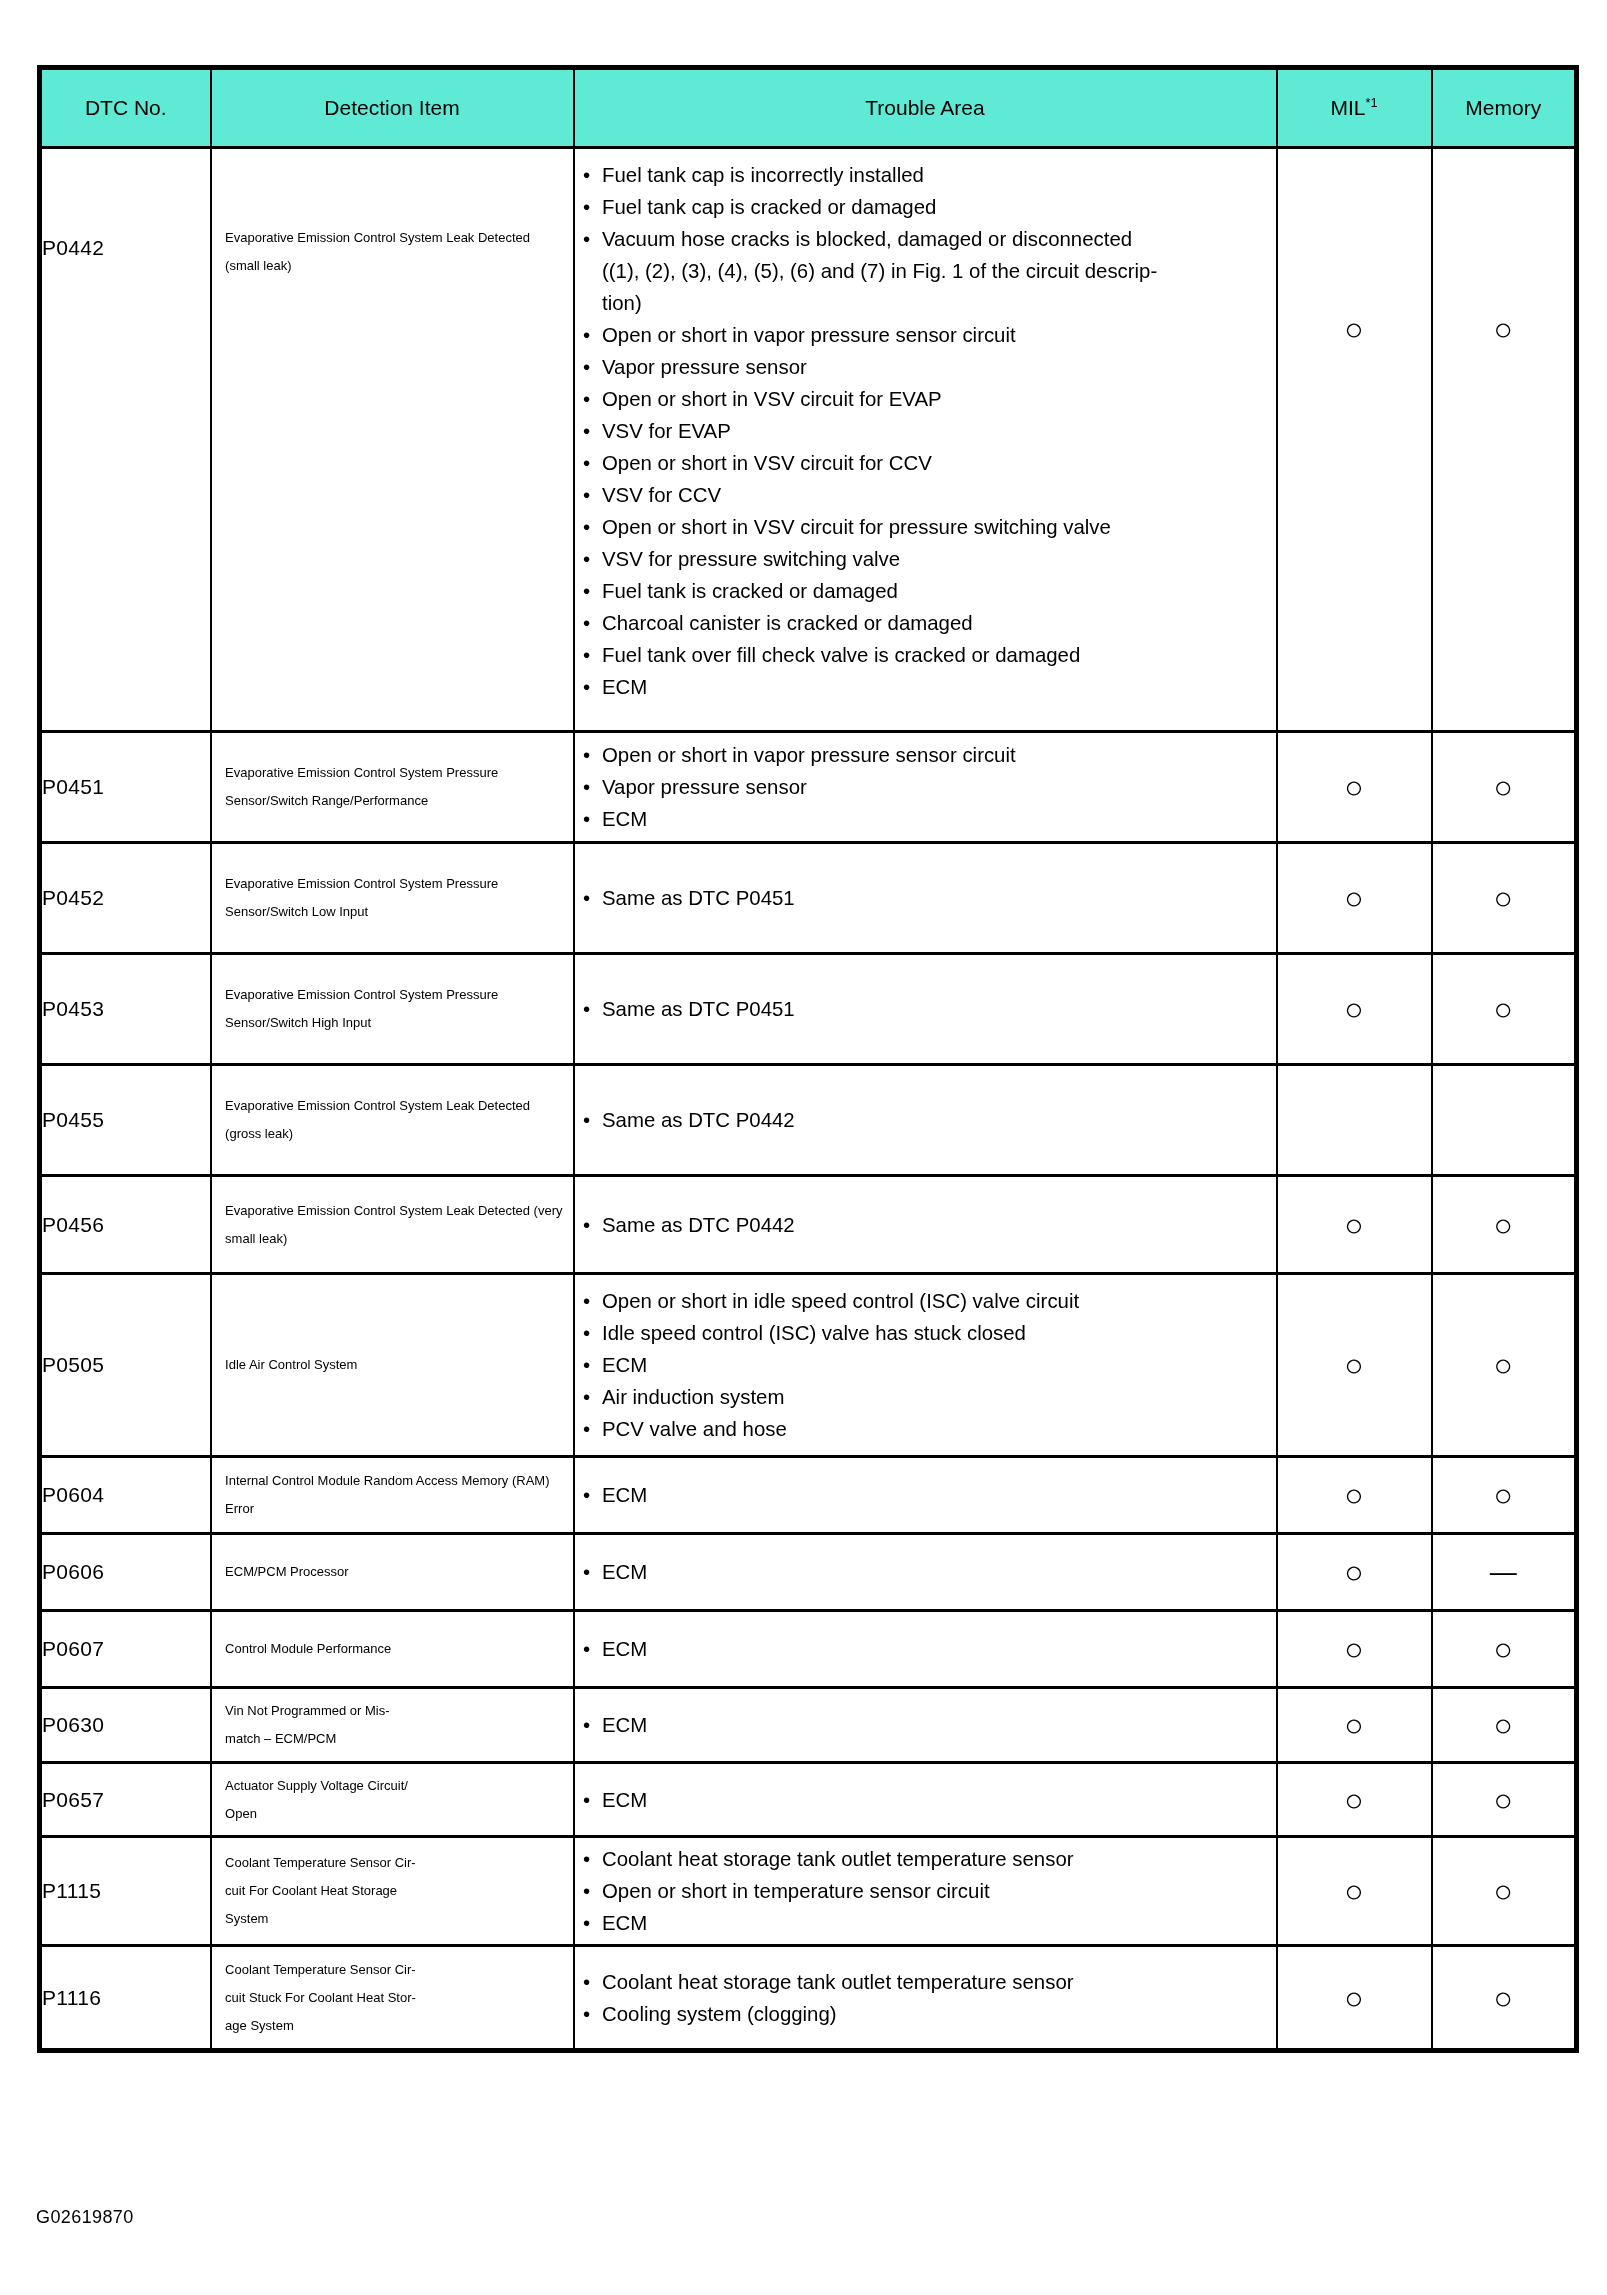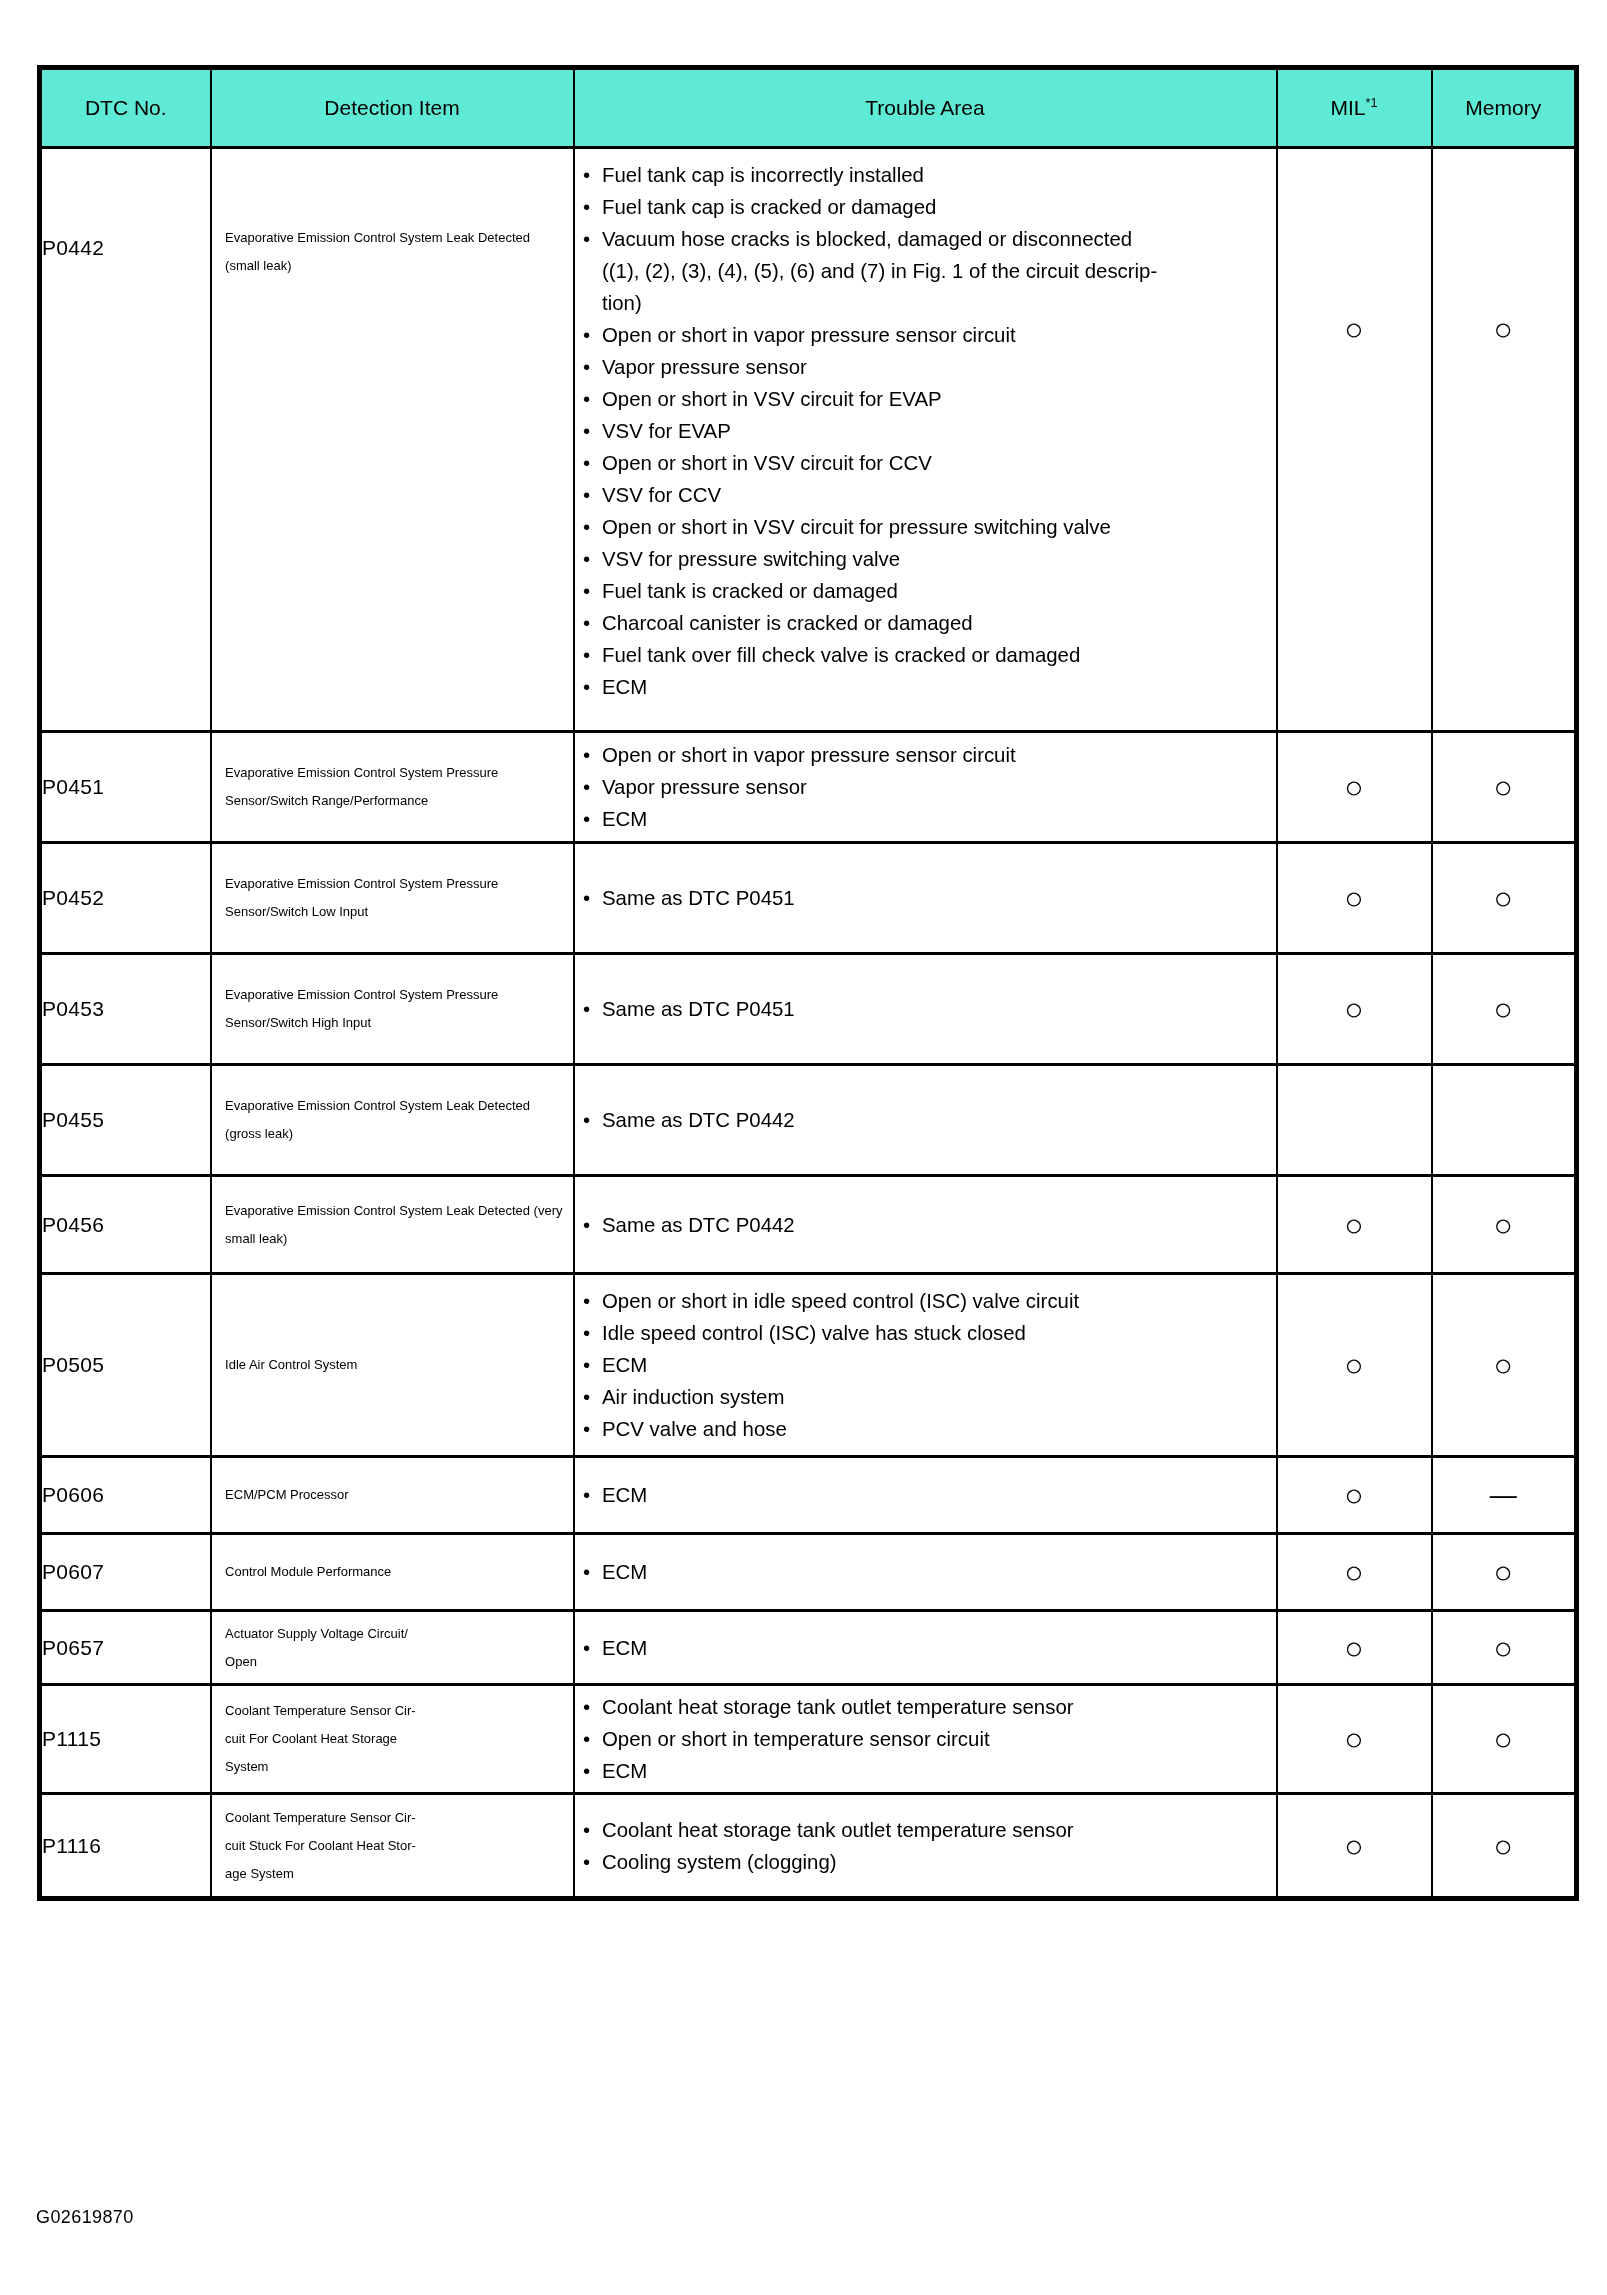--- a/index.html
+++ b/index.html
@@ -217,35 +217,60 @@
               <span class="txt">Air induction system</span>
             </div>
             <div class="bullet">
               <span class="dot">•</span>
               <span class="txt">PCV valve and hose</span>
             </div>
           </td>
           <td class="cell-sym sym-circle">○</td>
           <td class="cell-sym sym-circle">○</td>
         </tr>
+        <tr class="r-P0604" style="height: 77px;">
+          <td class="cell-dtc">P0604</td>
+          <td class="cell-det">Internal Control Module Random Access Memory (RAM) Error</td>
+          <td class="cell-trouble">
+            <div class="bullet">
+              <span class="dot">•</span>
+              <span class="txt">ECM</span>
+            </div>
+          </td>
+          <td class="cell-sym sym-circle">○</td>
+          <td class="cell-sym sym-circle">○</td>
+        </tr>
         <tr class="r-P0606" style="height: 77px;">
           <td class="cell-dtc">P0606</td>
           <td class="cell-det">ECM/PCM Processor</td>
           <td class="cell-trouble">
             <div class="bullet">
               <span class="dot">•</span>
               <span class="txt">ECM</span>
             </div>
           </td>
           <td class="cell-sym sym-circle">○</td>
           <td class="cell-sym sym-dash">—</td>
         </tr>
         <tr class="r-P0607" style="height: 77px;">
           <td class="cell-dtc">P0607</td>
           <td class="cell-det">Control Module Performance</td>
+          <td class="cell-trouble">
+            <div class="bullet">
+              <span class="dot">•</span>
+              <span class="txt">ECM</span>
+            </div>
+          </td>
+          <td class="cell-sym sym-circle">○</td>
+          <td class="cell-sym sym-circle">○</td>
+        </tr>
+        <tr class="r-P0630" style="height: 75px;">
+          <td class="cell-dtc">P0630</td>
+          <td class="cell-det">Vin Not Programmed or Mis-
+match – ECM/PCM</td>
           <td class="cell-trouble">
             <div class="bullet">
               <span class="dot">•</span>
               <span class="txt">ECM</span>
             </div>
           </td>
           <td class="cell-sym sym-circle">○</td>
           <td class="cell-sym sym-circle">○</td>
         </tr>
         <tr class="r-P0657" style="height: 74px;">

